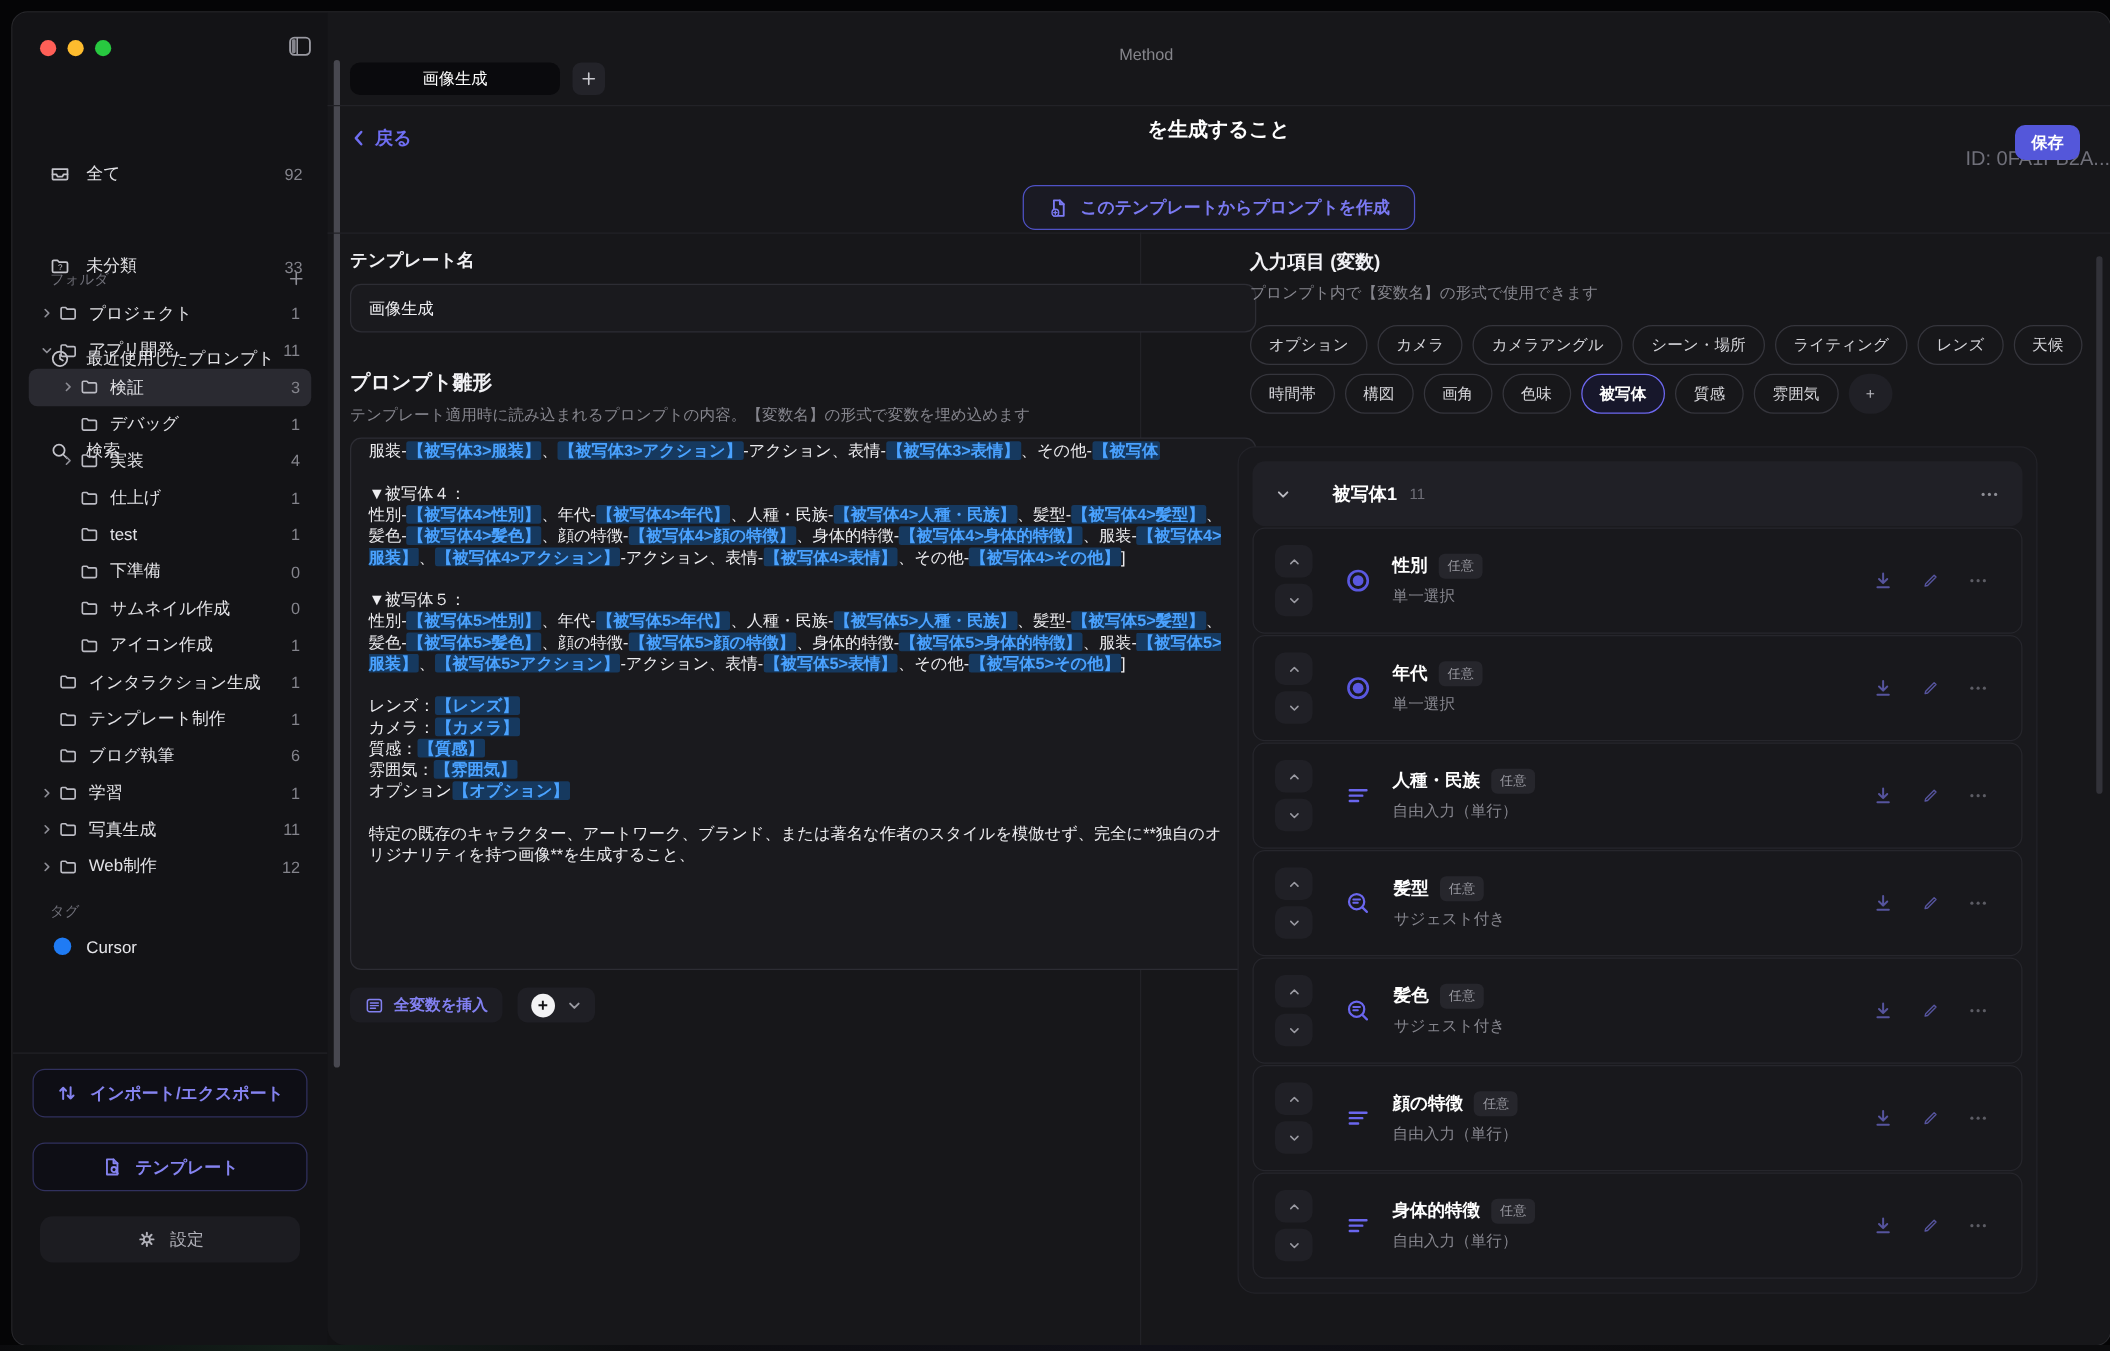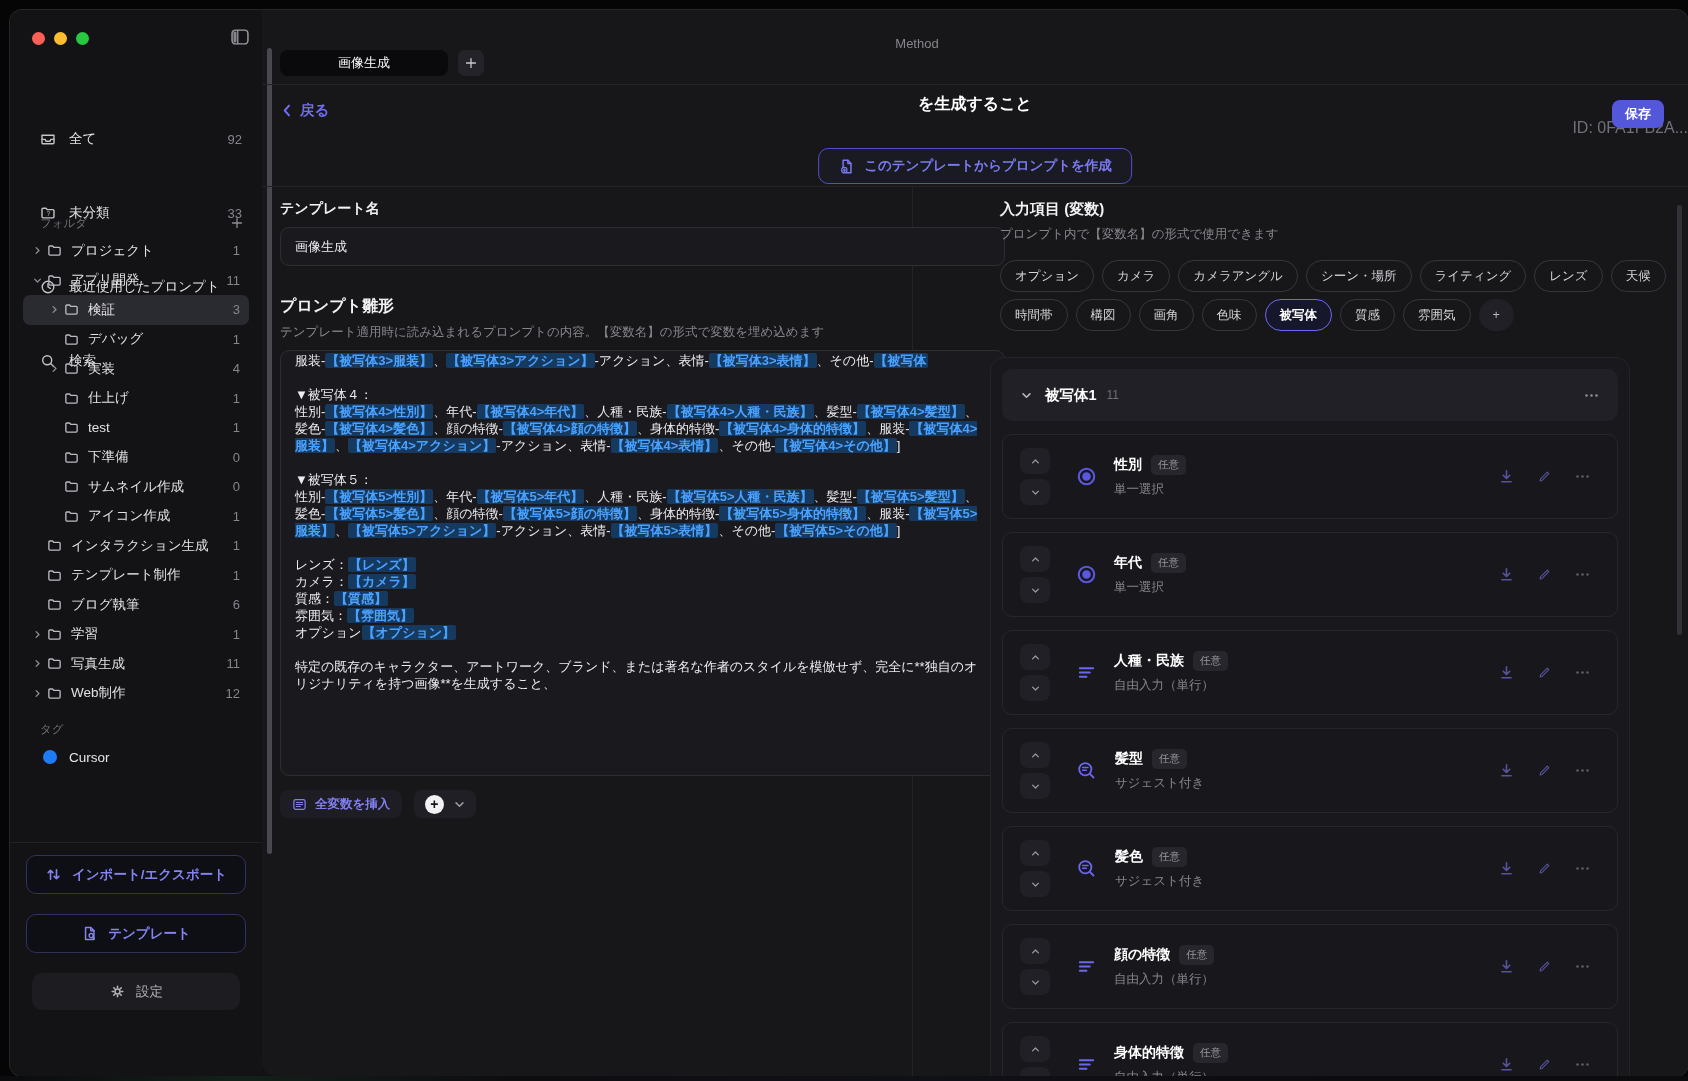--- a/index.html
+++ b/index.html
@@ -65,24 +65,24 @@
   .vars-title{font-size:15px;font-weight:700;color:#f2f2f5;margin:0;}
   .vars-desc{font-size:12.5px;color:#85858d;margin-top:7px;}
   .chips{display:flex;gap:8px;margin-top:17px;}
   .chips.r2{margin-top:7px;}
   .chip{height:32px;padding:0 14px;border:1px solid #35353c;border-radius:17px;display:flex;align-items:center;font-size:12.5px;color:#d4d4d9;background:transparent;box-sizing:border-box;}
   .chip.active{border:1.5px solid #6d68f0;color:#fff;font-weight:700;background:#17172b;}
   .chip.add{border:none;background:#202026;padding:0 14px;color:#b9b9bf;}
   .sec-outer{margin:26px 0 0 -10px;width:640px;border:1px solid #232329;border-radius:14px;background:#19191d;padding:11px;box-sizing:border-box;}
   .sec-head{height:52px;background:#202026;border-radius:10px;display:flex;align-items:center;padding:0 18px;}
   .sec-head .chev{color:#b9b9c0;display:flex;margin-right:12px;}
-  .sec-title{font-size:14.5px;font-weight:700;color:#fff;}
+  .sec-title{font-size:14.5px;font-weight:700;color:#fff;margin-left:21px;}
   .sec-count{font-size:12px;color:#6f6f78;margin-left:10px;}
   .sec-dots{margin-left:auto;color:#8e8e96;display:flex;}
-  .vcard{margin-top:13px;height:83px;border:1px solid #26262c;border-radius:10px;background:#18181c;display:flex;align-items:center;}
+  .vcard{margin-top:1px;height:83px;border:1px solid #26262c;border-radius:10px;background:#18181c;display:flex;align-items:center;}
   .ud{display:flex;flex-direction:column;gap:5px;margin-left:17px;}
   .udb{width:30px;height:26px;border-radius:8px;background:#202026;border:none;color:#9a9aa2;display:flex;align-items:center;justify-content:center;padding:0;}
   .vic{margin-left:26px;display:flex;align-items:center;color:#6a66ee;}
   .vtext{margin-left:17px;}
   .vtitle{display:flex;align-items:center;gap:9px;font-size:14px;font-weight:700;color:#fff;}
   .badge{font-size:10.5px;font-weight:400;color:#9a9aa2;background:#26262c;border-radius:5px;padding:3px 7px;}
   .vsub{font-size:12.5px;color:#85858d;margin-top:6px;}
   .vacts{margin-left:auto;margin-right:26px;display:flex;align-items:center;gap:22px;}
   .va-dl,.va-pen{color:#56549e;display:flex;}
   .va-dots{color:#5c5c64;display:flex;}

